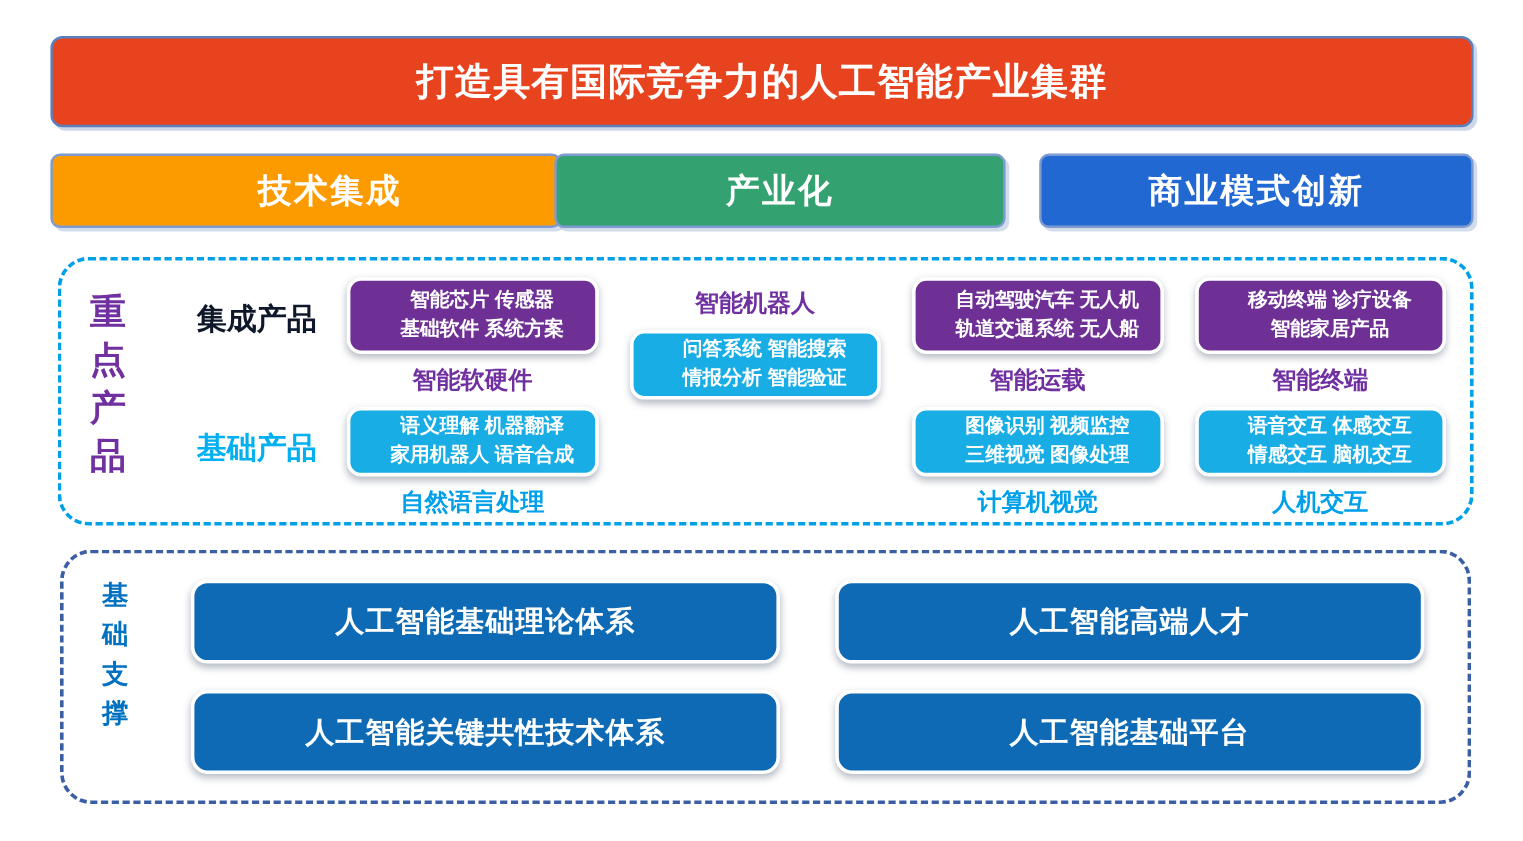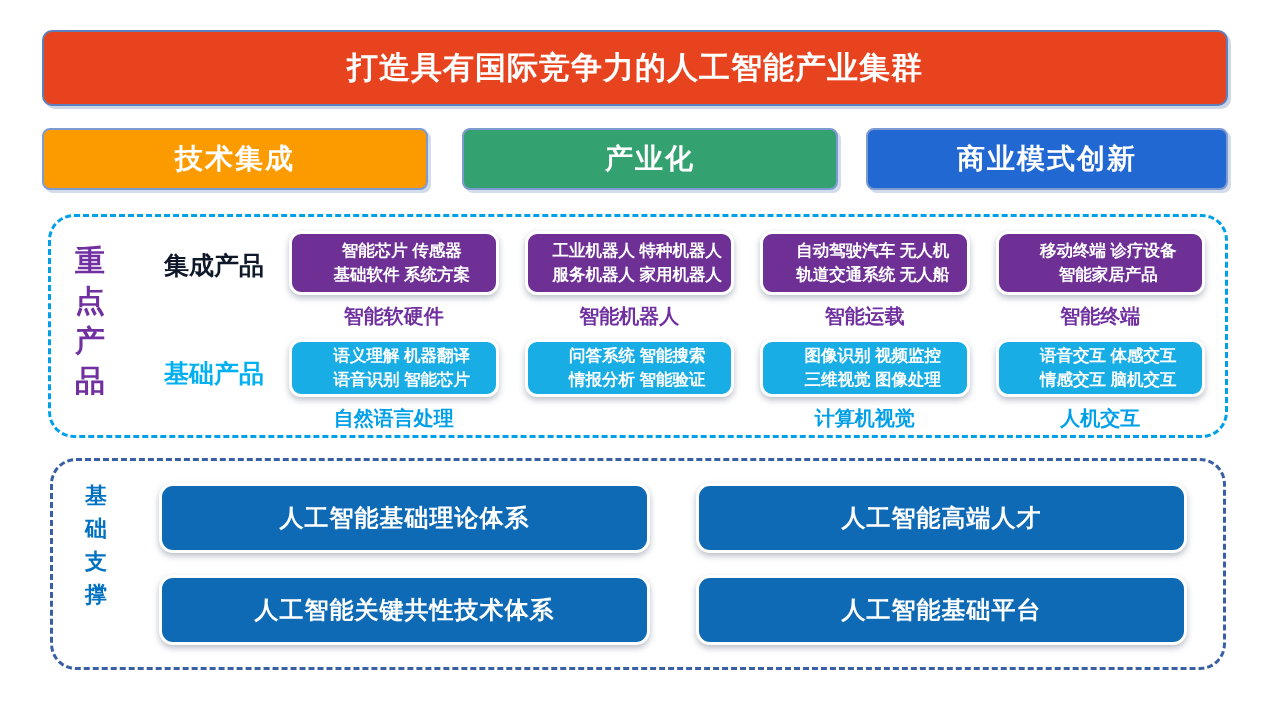--- a/index.html
+++ b/index.html
@@ -15,21 +15,21 @@
     color:#fff;font-size:31px;font-weight:bold;letter-spacing:1px;
   }
 
   
   .stage{
     position:absolute;top:128px;height:58px;border:2px solid #7D9BD0;border-radius:8px;
     box-shadow:3px 3px 0 rgba(110,140,190,.30);
     display:flex;align-items:center;justify-content:center;
     color:#fff;font-size:28px;font-weight:bold;letter-spacing:2px;
   }
-  .stage-1{left:42px;width:382px;background:#FB9B00;}
+  .stage-1{left:42px;width:382px;background:#FB9B00;padding-left:40px;}
   .stage-2{left:462px;width:372px;background:#34A171;}
   .stage-3{left:866px;width:358px;background:#2268D2;}
 
   
   .key-products{
     position:absolute;left:48px;top:214px;width:1174px;height:218px;
     border:3px dashed #00A0E9;border-radius:26px;
   }
   .v-label{
     position:absolute;font-weight:bold;width:34px;word-break:break-all;text-align:center;
@@ -103,30 +103,26 @@
     <div class="kp-columns">
 
       <div class="kp-col">
         <div class="prod-box integrated">
           <span>智能芯片 传感器</span>
           <span>基础软件 系统方案</span>
         </div>
         <div class="cat-label integrated">智能软硬件</div>
         <div class="prod-box basic">
           <span>语义理解 机器翻译</span>
-          <span>语音识别 智能芯片</span>
+          <span>家用机器人 语音合成</span>
         </div>
         <div class="cat-label basic">自然语言处理</div>
       </div>
 
       <div class="kp-col">
-        <div class="prod-box integrated">
-          <span>工业机器人 特种机器人</span>
-          <span>服务机器人 家用机器人</span>
-        </div>
         <div class="cat-label integrated">智能机器人</div>
         <div class="prod-box basic">
           <span>问答系统 智能搜索</span>
           <span>情报分析 智能验证</span>
         </div>
       </div>
 
       <div class="kp-col">
         <div class="prod-box integrated">
           <span>自动驾驶汽车 无人机</span>

